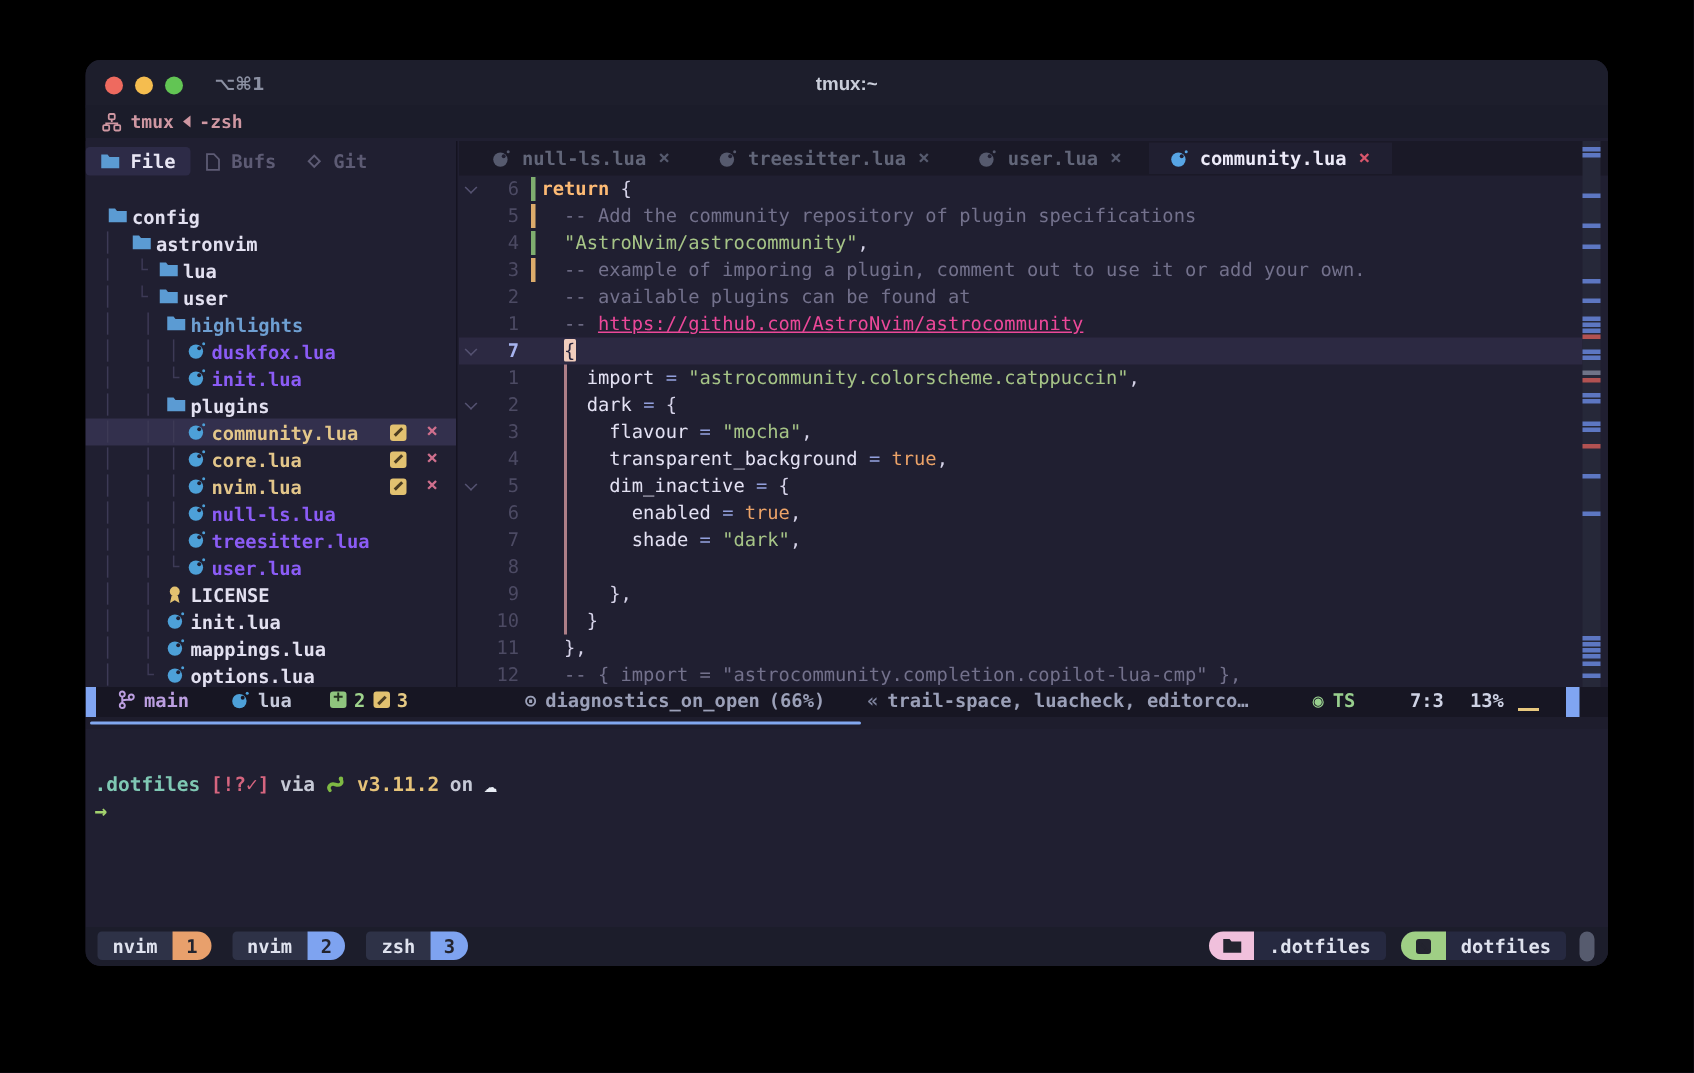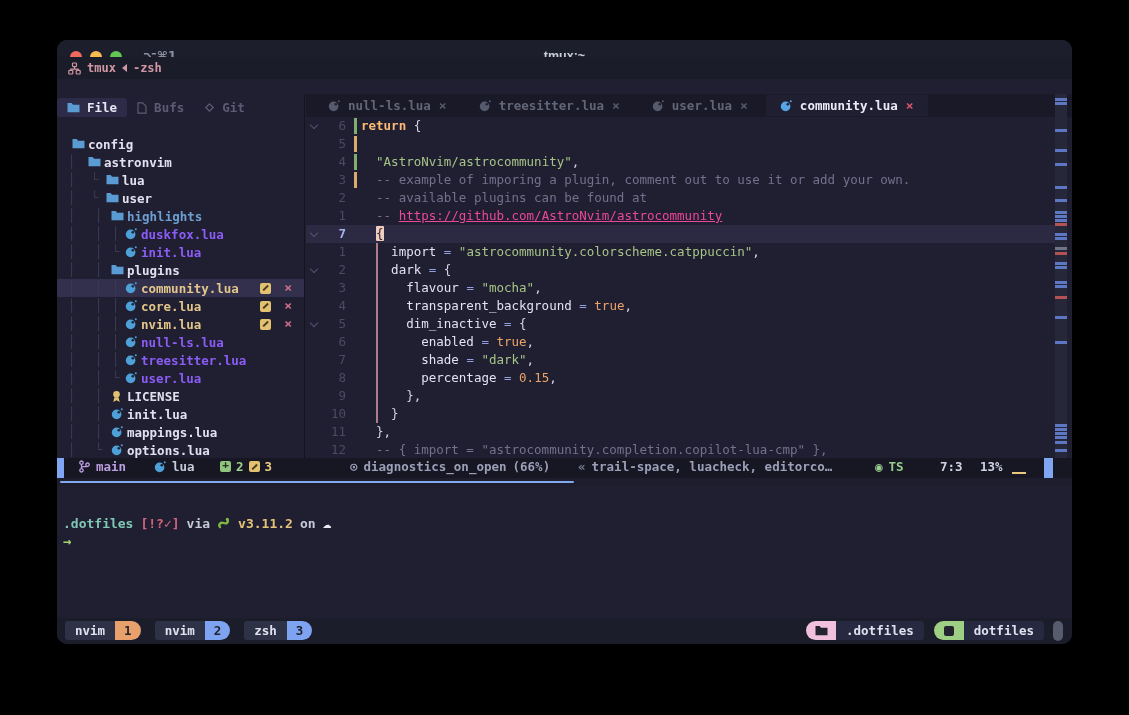--- a/index.html
+++ b/index.html
@@ -5,21 +5,21 @@
   html,body{margin:0;padding:0;background:#000;width:1129px;height:715px;overflow:hidden}
   *{box-sizing:border-box}
   .window{position:absolute;left:57px;top:40px;width:1015px;height:604px;background:#201f31;border-radius:10px;box-shadow:0 18px 50px rgba(0,0,0,.65);overflow:hidden;font-family:"DejaVu Sans Mono",monospace}
   
   .titlebar{position:absolute;left:0;top:0;right:0;height:32px;background:#1d1e2c}
   .tl{position:absolute;top:11px;width:12px;height:12px;border-radius:50%}
   .tl.red{left:13px;background:#ee6a5f}.tl.yel{left:33px;background:#f5bd4f}.tl.grn{left:53px;background:#62c554}
   .shortcut{position:absolute;left:86px;top:9px;font-size:12px;font-weight:bold;color:#8b90a2;font-family:"DejaVu Sans",sans-serif}
   .wtitle{position:absolute;left:0;right:0;top:9px;text-align:center;font-size:12.5px;font-weight:bold;color:#c9cdd9;font-family:"Liberation Sans",sans-serif}
   
-  .tmuxtab{position:absolute;left:0;top:17px;right:0;height:22px;background:#1b1c2a;color:#cf97a2;font-size:12px;font-weight:bold;display:flex;align-items:center;padding-left:11px;gap:6px}
+  .tmuxtab{position:absolute;left:0;top:30px;right:0;height:22px;background:#1b1c2a;color:#cf97a2;font-size:12px;font-weight:bold;display:flex;align-items:center;padding-left:11px;gap:6px}
   .tri-left{width:0;height:0;border-top:4px solid transparent;border-bottom:4px solid transparent;border-right:5px solid #cf97a2;display:inline-block}
   
   .nvim{position:absolute;left:0;top:54px;width:1015px;height:364px;background:#201f31}
   .neotree{position:absolute;left:0;top:0;width:248px;height:364px;border-right:1px solid #141320}
   .nt-tabs{position:absolute;left:0;top:4px;height:19px;width:100%;display:flex;align-items:center;font-size:12.5px;font-weight:bold}
   .nt-tab{display:flex;align-items:center;gap:7px;padding:2px 10px;border-radius:3px;color:#5d5b74}
   .nt-tab.active{background:#2d2b47;color:#e8e6f4}
   .nt-tab.active .ic{color:#5b9bd3}
   .nt-list{position:absolute;left:0;top:41px;right:0}
   .nt-row{position:relative;height:18px;display:block;font-size:12.5px;font-weight:600;white-space:nowrap}
@@ -430,34 +430,34 @@
                 <circle cx="7.8" cy="4.2" r="1.3" fill="#201f31"></circle>
                 <circle cx="10.8" cy="1.2" r="1" fill="currentColor"></circle>
               </svg>
             </span>
             <span>community.lua</span>
             <span class="bx">×</span>
           </div>
         </div>
       <div class="code" id="code">
           <div class="cl"><span class="chev"></span><span class="num">6</span><span class="sign add"></span><span class="txt"><span class="tk-kw">return</span><span class="tk-pn"> {</span></span></div>
-          <div class="cl"><span class="num">5</span><span class="sign change"></span></div>
+          <div class="cl"><span class="num">5</span><span class="sign change"></span><span class="txt"><span class="tk-cm">  -- Add the community repository of plugin specifications</span></span></div>
           <div class="cl"><span class="num">4</span><span class="sign add"></span><span class="txt"><span class="tk-pn">  </span><span class="tk-st">"AstroNvim/astrocommunity"</span><span class="tk-pn">,</span></span></div>
           <div class="cl"><span class="num">3</span><span class="sign change"></span><span class="txt"><span class="tk-cm">  -- example of imporing a plugin, comment out to use it or add your own.</span></span></div>
           <div class="cl"><span class="num">2</span><span class="txt"><span class="tk-cm">  -- available plugins can be found at</span></span></div>
           <div class="cl"><span class="num">1</span><span class="txt"><span class="tk-cm">  -- </span><span class="tk-url">https://github.com/AstroNvim/astrocommunity</span></span></div>
           <div class="cl current"><span class="chev"></span><span class="num">7</span><span class="txt"><span class="tk-pn">  </span><span class="tk-cursor">{</span></span></div>
           <div class="cl"><span class="num">1</span><span class="txt"><span class="tk-pn">    </span><span class="tk-id">import</span><span class="tk-pn"> </span><span class="tk-op">=</span><span class="tk-pn"> </span><span class="tk-st">"astrocommunity.colorscheme.catppuccin"</span><span class="tk-pn">,</span></span></div>
           <div class="cl"><span class="chev"></span><span class="num">2</span><span class="txt"><span class="tk-pn">    </span><span class="tk-id">dark</span><span class="tk-pn"> </span><span class="tk-op">=</span><span class="tk-pn"> {</span></span></div>
           <div class="cl"><span class="num">3</span><span class="txt"><span class="tk-pn">      </span><span class="tk-id">flavour</span><span class="tk-pn"> </span><span class="tk-op">=</span><span class="tk-pn"> </span><span class="tk-st">"mocha"</span><span class="tk-pn">,</span></span></div>
           <div class="cl"><span class="num">4</span><span class="txt"><span class="tk-pn">      </span><span class="tk-id">transparent_background</span><span class="tk-pn"> </span><span class="tk-op">=</span><span class="tk-pn"> </span><span class="tk-bo">true</span><span class="tk-pn">,</span></span></div>
           <div class="cl"><span class="chev"></span><span class="num">5</span><span class="txt"><span class="tk-pn">      </span><span class="tk-id">dim_inactive</span><span class="tk-pn"> </span><span class="tk-op">=</span><span class="tk-pn"> {</span></span></div>
           <div class="cl"><span class="num">6</span><span class="txt"><span class="tk-pn">        </span><span class="tk-id">enabled</span><span class="tk-pn"> </span><span class="tk-op">=</span><span class="tk-pn"> </span><span class="tk-bo">true</span><span class="tk-pn">,</span></span></div>
           <div class="cl"><span class="num">7</span><span class="txt"><span class="tk-pn">        </span><span class="tk-id">shade</span><span class="tk-pn"> </span><span class="tk-op">=</span><span class="tk-pn"> </span><span class="tk-st">"dark"</span><span class="tk-pn">,</span></span></div>
-          <div class="cl"><span class="num">8</span><span class="txt"><span class="tk-pn">        </span><span class="tk-id">percentage</span><span class="tk-pn"> </span><span class="tk-op">=</span><span class="tk-pn"> </span><span class="tk-bo">0.15</span><span class="tk-pn">,</span></span></div>
+          <div class="cl"><span class="num">8</span></div>
           <div class="cl"><span class="num">9</span><span class="txt"><span class="tk-pn">      },</span></span></div>
           <div class="cl"><span class="num">10</span><span class="txt"><span class="tk-pn">    }</span></span></div>
           <div class="cl"><span class="num">11</span><span class="txt"><span class="tk-pn">  },</span></span></div>
           <div class="cl"><span class="num">12</span><span class="txt"><span class="tk-cm">  -- { import = "astrocommunity.completion.copilot-lua-cmp" },</span></span></div>
         </div>
       <div class="ctxline"></div>
       <div class="scrollstrip" id="scrollstrip">
           <span class="smark b" style="top: 4px;"></span>
           <span class="smark b" style="top: 8px;"></span>
           <span class="smark b" style="top: 35px;"></span>

